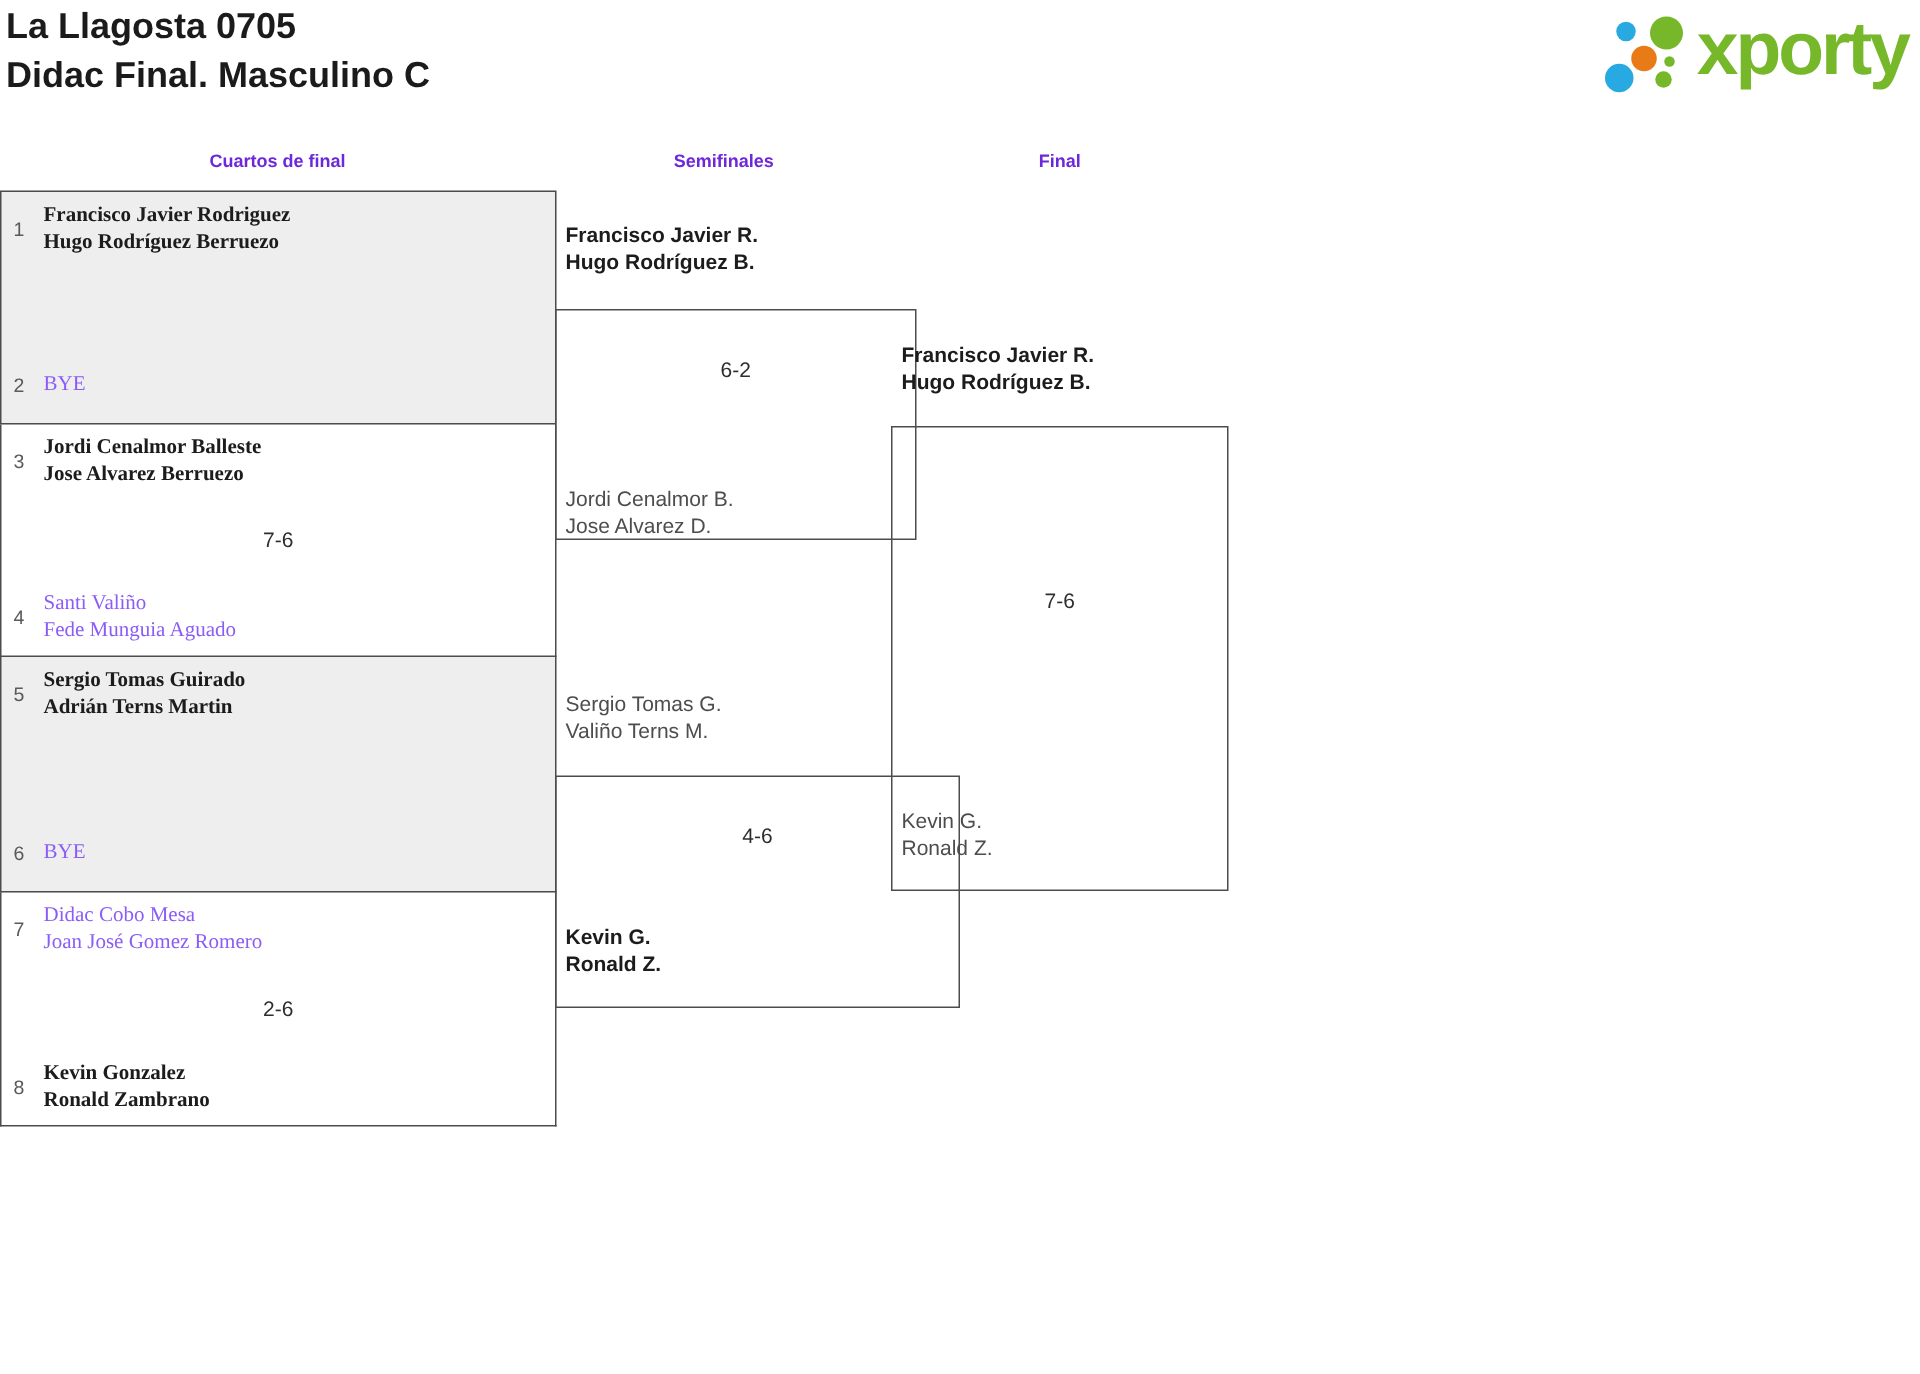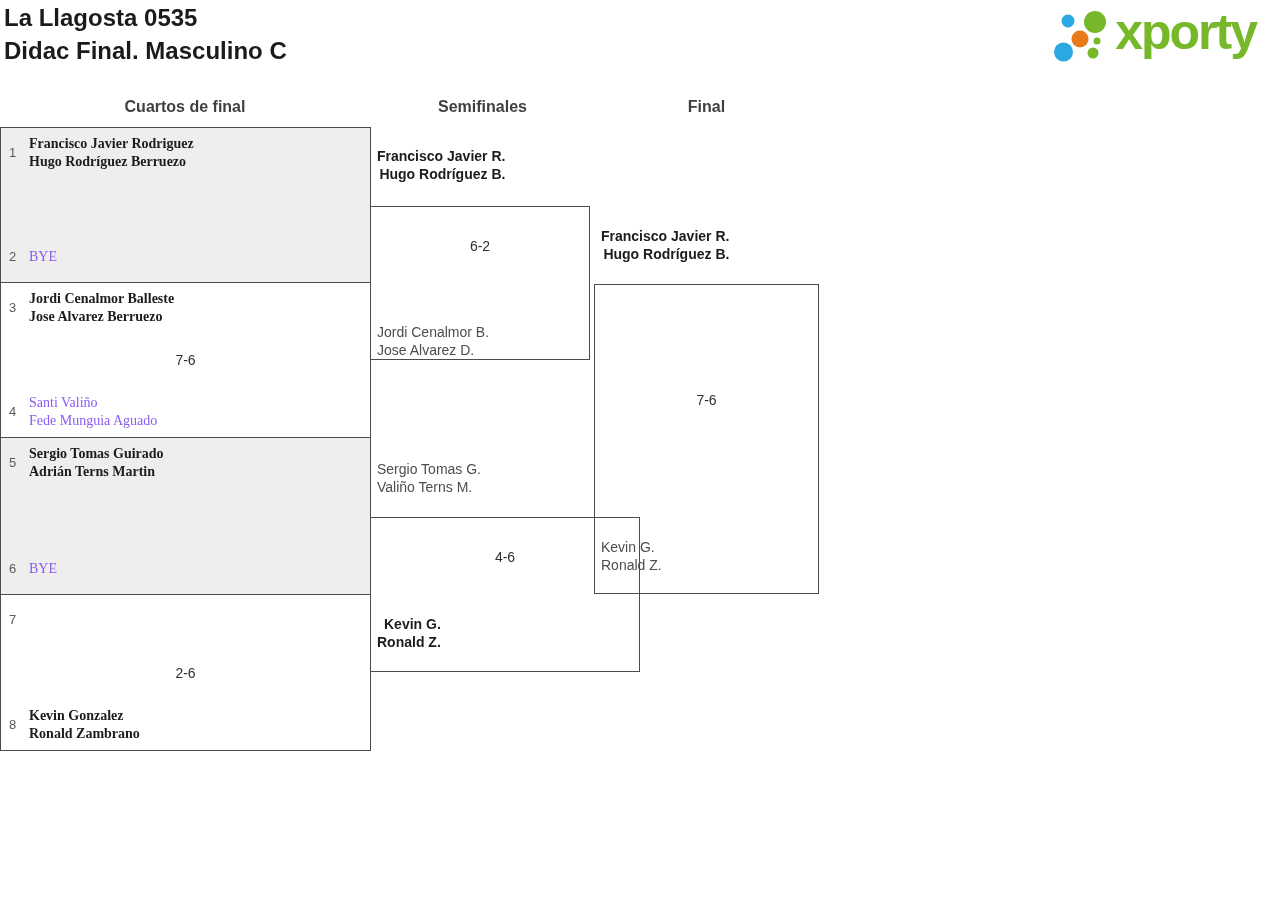--- a/index.html
+++ b/index.html
@@ -3,71 +3,71 @@
 <meta charset="utf-8">
 <style>
   html,body{margin:0;padding:0;background:#ffffff;}
   .canvas{
     position:relative;width:1280px;height:916px;background:#ffffff;
     font-family:"Liberation Sans",sans-serif;overflow:hidden;color:#1c1c1c;
   }
   
   .title-block{position:absolute;left:4px;top:1px;font-size:24px;font-weight:700;
     line-height:33px;color:#1b1b1b;letter-spacing:0;}
-  .logo{position:absolute;top:4px;right:24px;display:flex;align-items:center;}
+  .logo{position:absolute;top:4px;right:8px;display:flex;align-items:center;}
   .logo svg{display:block;}
   .logo-text{font-size:50px;font-weight:700;color:#76b82a;letter-spacing:-2px;
     line-height:60px;margin-left:5px;transform:translateY(-3px);}
   
-  .col-h{position:absolute;top:97px;text-align:center;font-size:16px;font-weight:700;color:#404040;line-height:20px;}
+  .col-h{position:absolute;top:97px;text-align:center;font-size:12px;font-weight:700;color:#6d28d9;line-height:20px;}
   .col-h.c1{left:0;width:370px;}
   .col-h.c2{left:370px;width:225px;}
   .col-h.c3{left:594px;width:225px;}
   
   .box{position:absolute;border:1px solid #4c4c4c;box-sizing:border-box;background:transparent;}
   .qf{left:0;width:371px;}
   .qf.shaded{background:#eeeeee;}
   .qf1{top:127px;height:156px;}
   .qf2{top:283px;height:155px;border-top:none;}
   .qf3{top:438px;height:157px;border-top:none;}
   .qf4{top:595px;height:156px;border-top:none;}
-  .sf1{left:370px;top:206px;width:220px;height:154px;}
+  .sf1{left:370px;top:206px;width:241px;height:154px;}
   .sf2{left:370px;top:517px;width:270px;height:155px;}
   .final-box{left:594px;top:284px;width:225px;height:310px;}
   
   .team-row{position:absolute;left:8px;right:8px;height:36px;display:flex;align-items:center;}
   .team-row.top{top:7px;}
   .team-row.bottom{bottom:7px;}
   .seed{font-size:13px;color:#5a5a5a;width:16px;flex-shrink:0;margin-right:4px;line-height:18px;}
   .names{font-size:14px;line-height:18px;color:#8b5cf6;}
   .names div{min-height:0;font-family:Liberation Serif, serif;}
   .names.bold{font-weight:700;color:#1c1c1c;}
   
   .score{position:absolute;left:0;right:0;text-align:center;font-size:14px;
     line-height:17px;color:#2e2e2e;}
   .qf .score{top:50%;transform:translateY(-50%);}
   .sf1 .score,.sf2 .score{top:31px;}
   .final-box .score{top:107px;}
   
   .float-team{position:absolute;font-size:14px;line-height:18px;color:#4d4d4d;}
-  .float-team.bold{font-weight:700;color:#1c1c1c;text-align:right;}
+  .float-team.bold{font-weight:700;color:#1c1c1c;}
   .sf1-top{left:377px;top:147px;}
   .sf1-bottom{left:377px;top:299px;margin-top:24px;}
   .sf2-top{left:377px;top:460px;}
   .sf2-bottom{left:377px;top:615px;}
   .final-top{left:601px;top:227px;}
   .final-bottom{left:601px;top:538px;}
 </style>
 </head>
 <body>
 
 <div class="canvas">
 
   <div class="title-block">
-    <div>La Llagosta 0535</div>
+    <div>La Llagosta 0705</div>
     <div>Didac Final. Masculino C</div>
   </div>
 
   <div class="logo">
     <svg width="60" height="62" viewBox="0 0 60 62">
       <circle cx="18" cy="17" r="6.5" fill="#29a9e1"></circle>
       <circle cx="45" cy="18" r="11" fill="#76b82a"></circle>
       <circle cx="30" cy="35" r="8.5" fill="#e87a17"></circle>
       <circle cx="47" cy="37" r="3.5" fill="#76b82a"></circle>
       <circle cx="13.5" cy="48" r="9.5" fill="#29a9e1"></circle>
@@ -130,20 +130,24 @@
       <div class="names">
         <div>BYE</div>
         <div></div>
       </div>
     </div>
   </div>
 
   <div class="box qf qf4">
     <div class="team-row top">
       <span class="seed">7</span>
+      <div class="names">
+        <div>Didac Cobo Mesa</div>
+        <div>Joan José Gomez Romero</div>
+      </div>
     </div>
     <div class="score">2-6</div>
     <div class="team-row bottom">
       <span class="seed">8</span>
       <div class="names bold">
         <div>Kevin Gonzalez</div>
         <div>Ronald Zambrano</div>
       </div>
     </div>
   </div>

